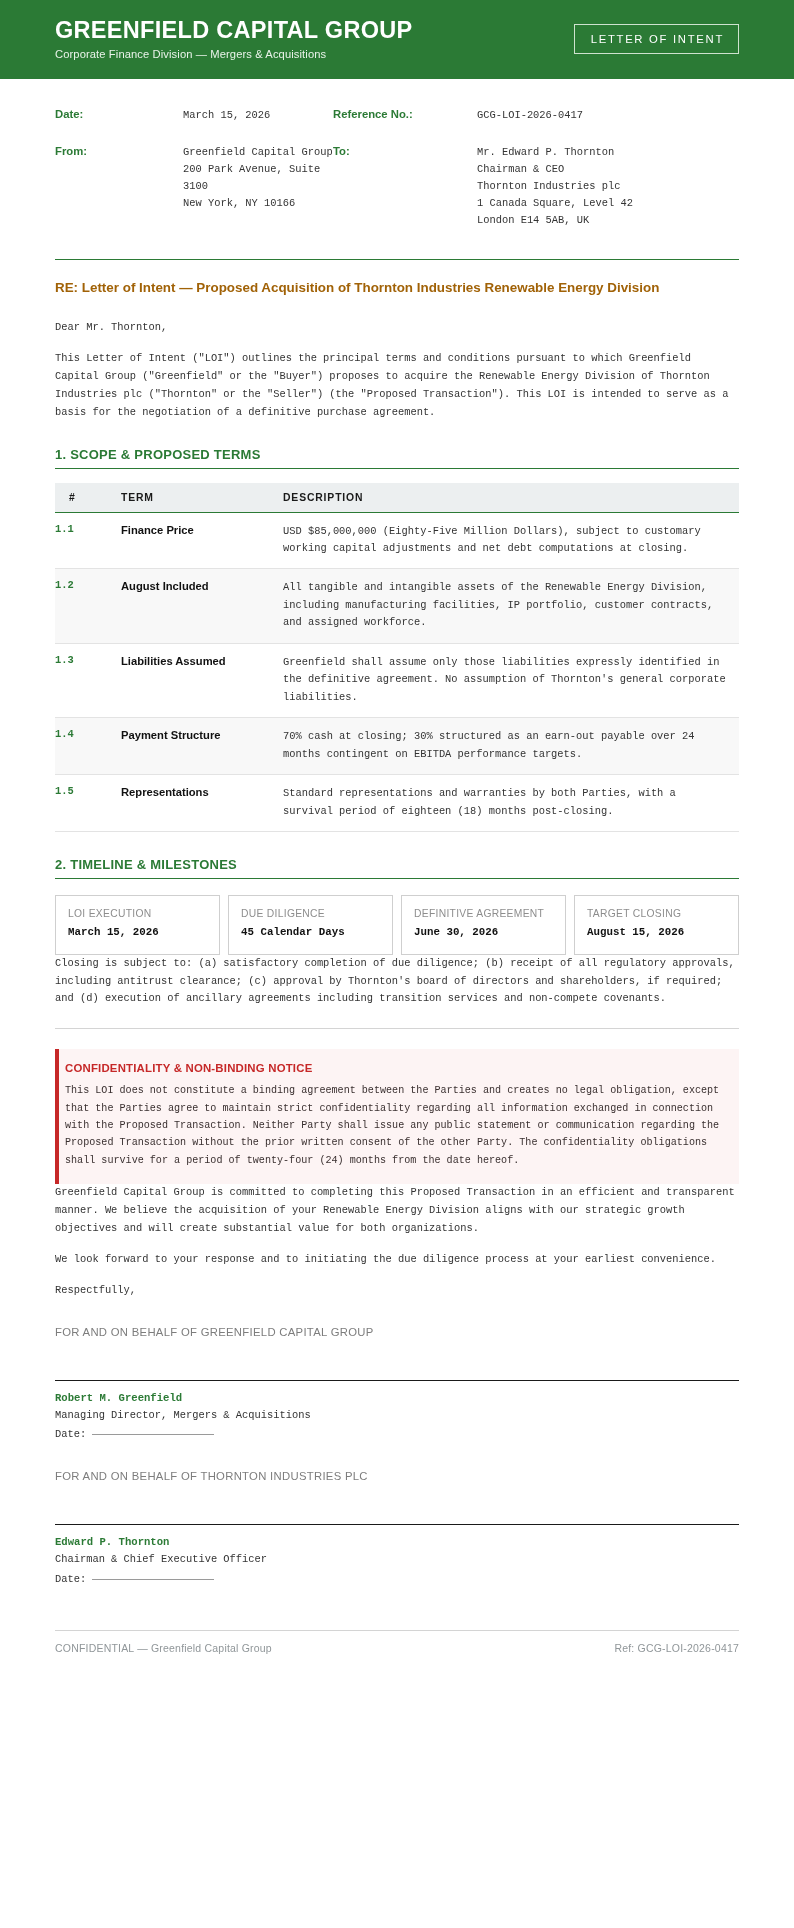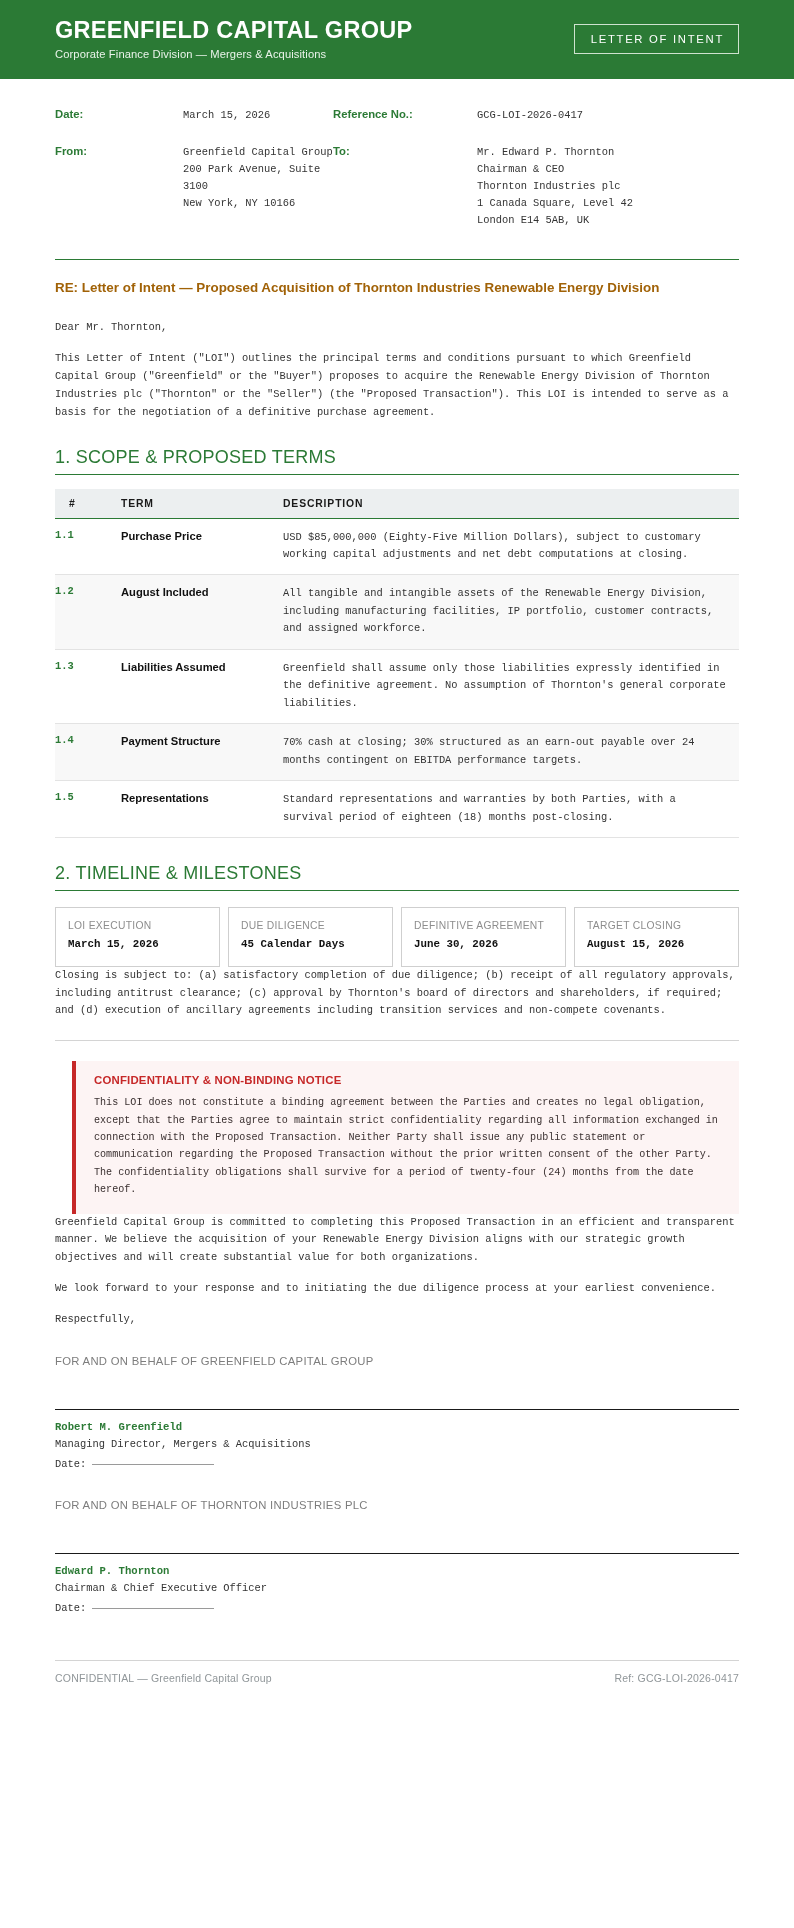--- a/index.html
+++ b/index.html
@@ -121,22 +121,22 @@
     font-size: 10.4px;
     line-height: 1.72;
     color: #333333;
     margin: 22px 0 13px 0;
   }
 
   
   .section-head {
     font-family: "Liberation Sans Narrow", "Liberation Sans", sans-serif;
     font-stretch: condensed;
-    font-weight: normal;
-    font-size: 18px;
+    font-weight: bold;
+    font-size: 13px;
     letter-spacing: 0.25px;
     color: #2b7a35;
     margin-top: 25px;
     padding-bottom: 6px;
     border-bottom: 1.4px solid #2b7a35;
   }
 
   
   table.terms {
     width: 100%;
@@ -217,23 +217,22 @@
   }
 
   .after-ms {
     margin-top: 16px;
   }
 
   
   .notice {
     background: #fdf4f4;
     border-left: 4px solid #c62828;
-    padding: 13px 18px 15px 18px;
+    padding: 13px 18px 15px 6px;
     margin-top: 6px;
-    margin-left: 17px;
   }
   .notice-title {
     font-family: "Liberation Sans Narrow", "Liberation Sans", sans-serif;
     font-stretch: condensed;
     font-weight: bold;
     font-size: 11.4px;
     letter-spacing: 0.2px;
     color: #c62828;
     margin-bottom: 8px;
   }
@@ -347,21 +346,21 @@
       <thead>
         <tr>
           <th class="c-num">#</th>
           <th class="c-term">TERM</th>
           <th class="c-desc">DESCRIPTION</th>
         </tr>
       </thead>
       <tbody>
         <tr>
           <td class="c-num">1.1</td>
-          <td class="c-term">Purchase Price</td>
+          <td class="c-term">Finance Price</td>
           <td class="c-desc">USD $85,000,000 (Eighty-Five Million Dollars), subject to customary working capital adjustments and net debt computations at closing.</td>
         </tr>
         <tr class="alt">
           <td class="c-num">1.2</td>
           <td class="c-term">August Included</td>
           <td class="c-desc">All tangible and intangible assets of the Renewable Energy Division, including manufacturing facilities, IP portfolio, customer contracts, and assigned workforce.</td>
         </tr>
         <tr>
           <td class="c-num">1.3</td>
           <td class="c-term">Liabilities Assumed</td>

